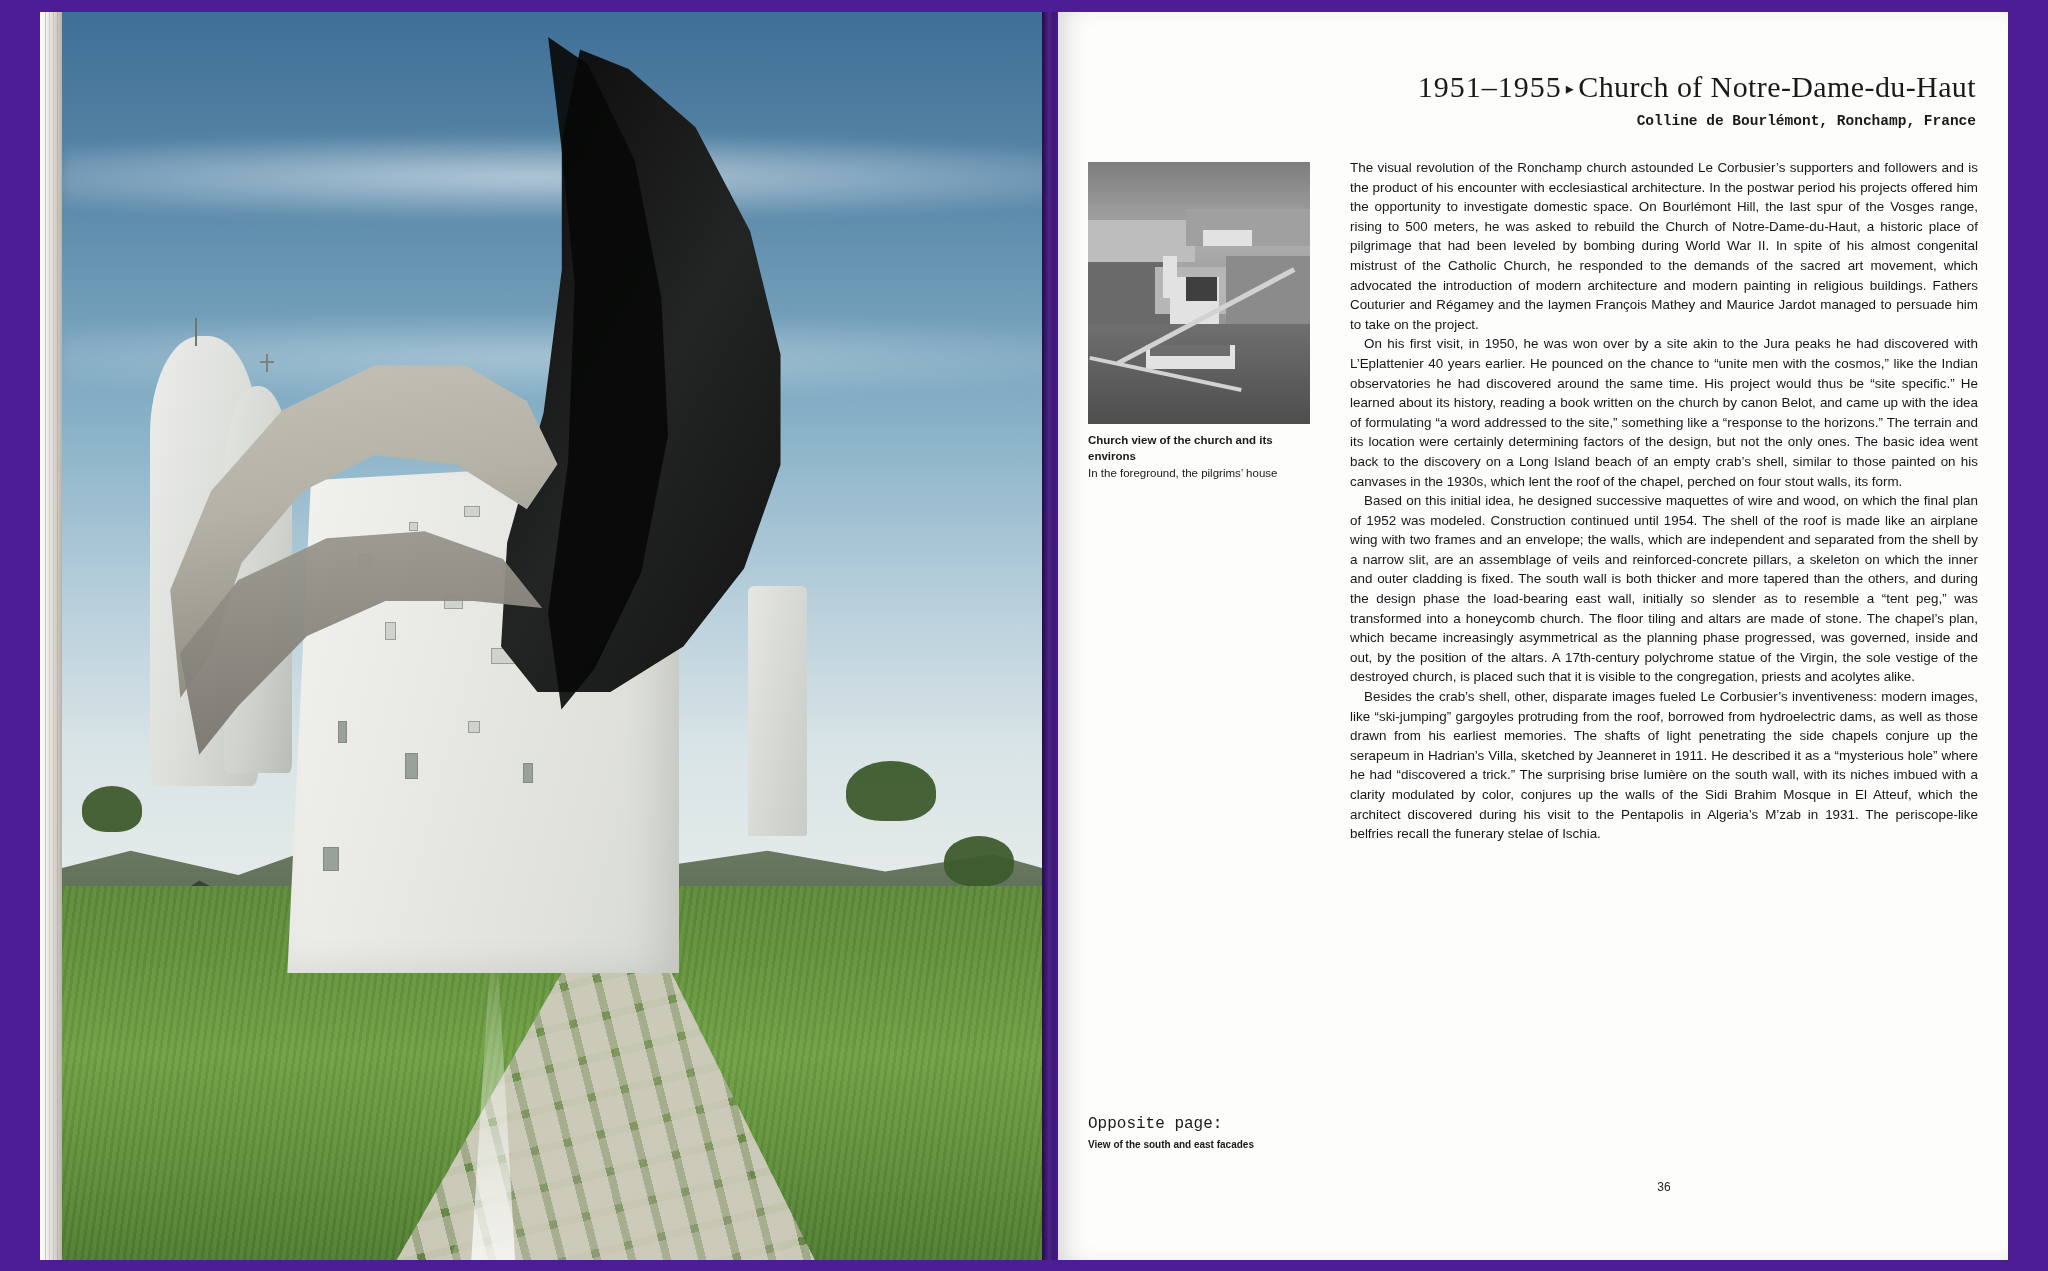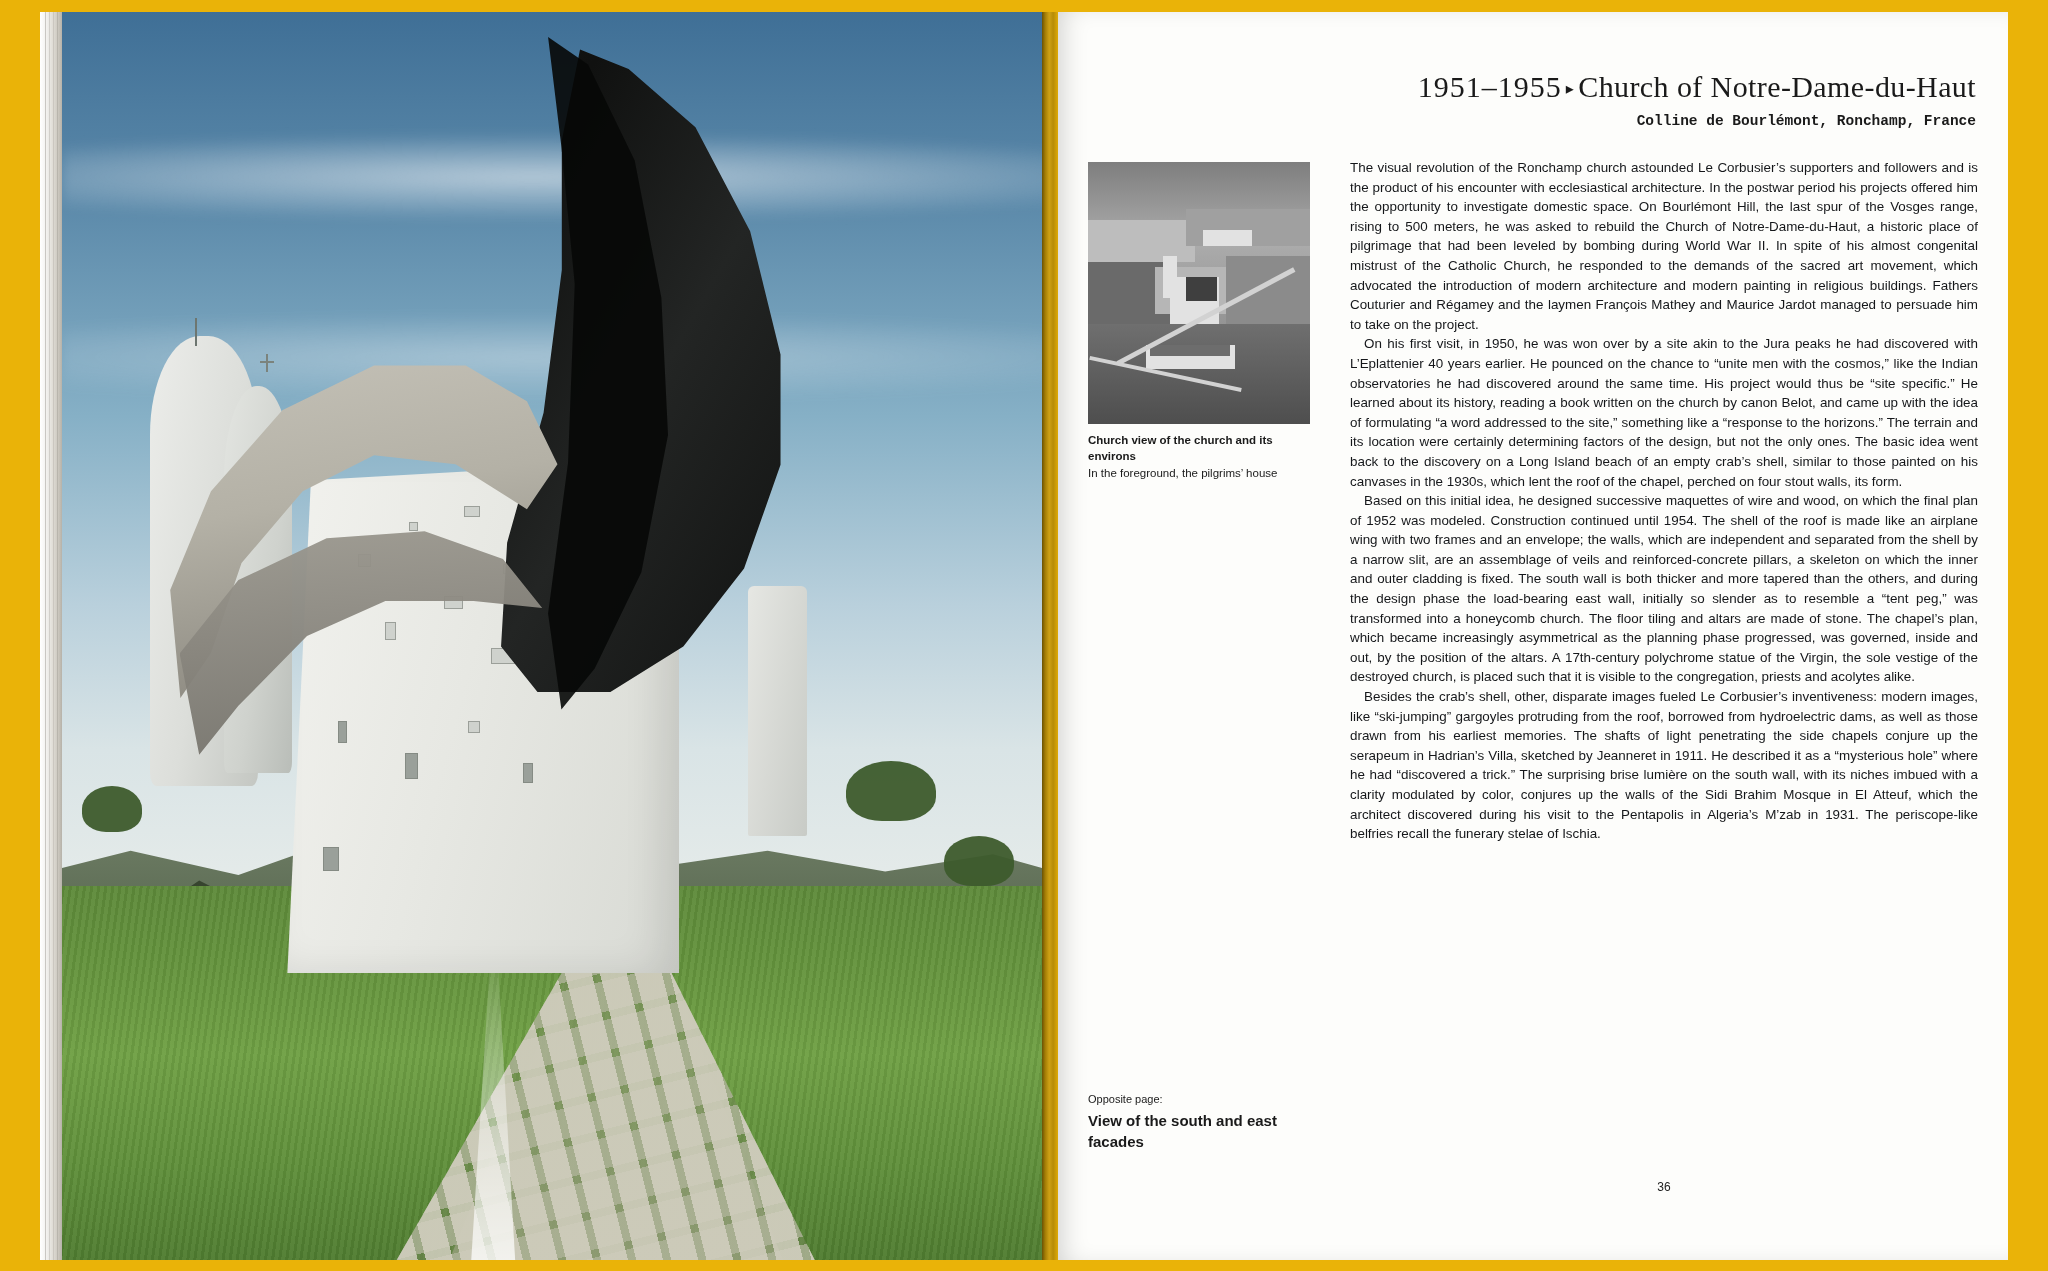--- a/index.html
+++ b/index.html
@@ -13,21 +13,21 @@
   body {
     font-family: "Liberation Sans", sans-serif;
   }
 
   
   #spread {
     position: absolute;
     left: 0; top: 0;
     width: 2048px;
     height: 1271px;
-    background: #eab308;
+    background: #4c1d95;
   }
 
   
   .page-wrap {
     position: absolute;
     left: 40px;
     top: 12px;
     width: 1968px;
     height: 1248px;
     display: flex;
@@ -365,26 +365,27 @@
     line-height: 1.35;
   }
 
   .opposite-block {
     position: absolute;
     left: 0;
     bottom: 108px;
     width: 230px;
   }
   .opposite-label {
-    font-size: 11px;
+    font-size: 16px;
     color: #1a1a1a;
     line-height: 1.4;
+    font-family: Liberation Mono, monospace;
   }
   .opposite-bold {
-    font-size: 15px;
+    font-size: 10px;
     font-weight: bold;
     color: #1a1a1a;
     line-height: 1.4;
     margin-top: 3px;
   }
 
   
   .body-col {
     position: absolute;
     left: 262px;

